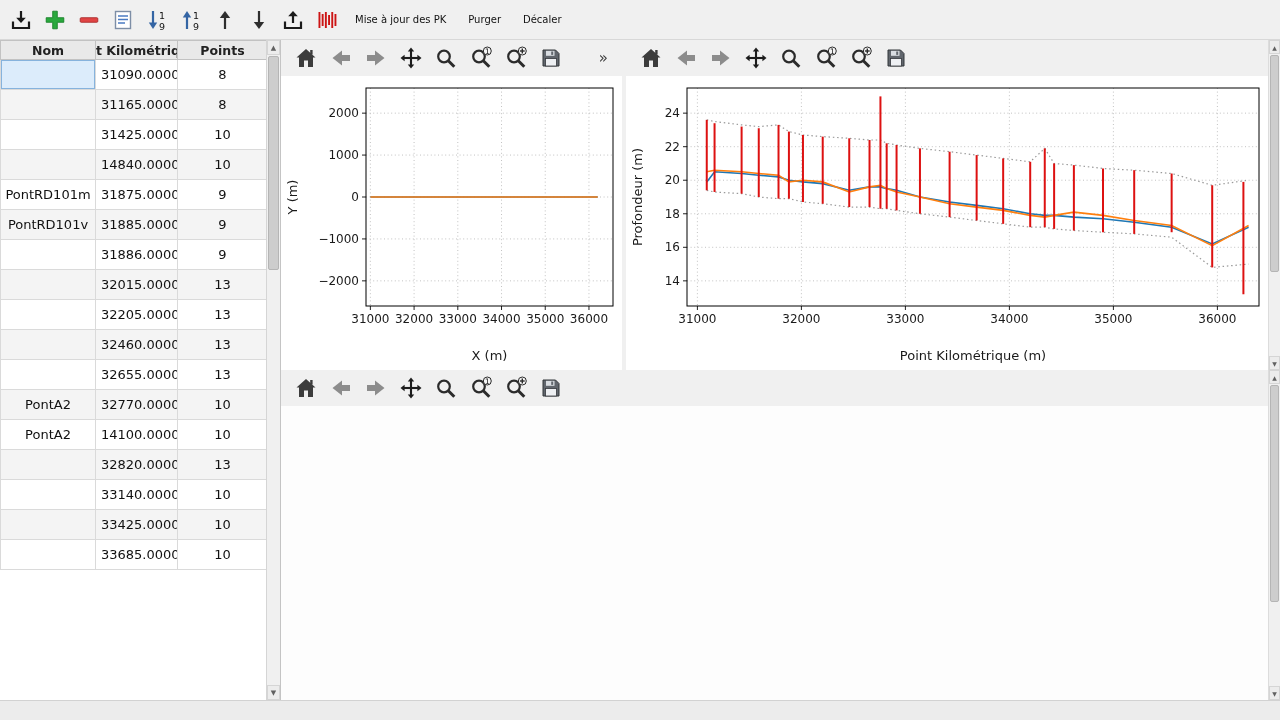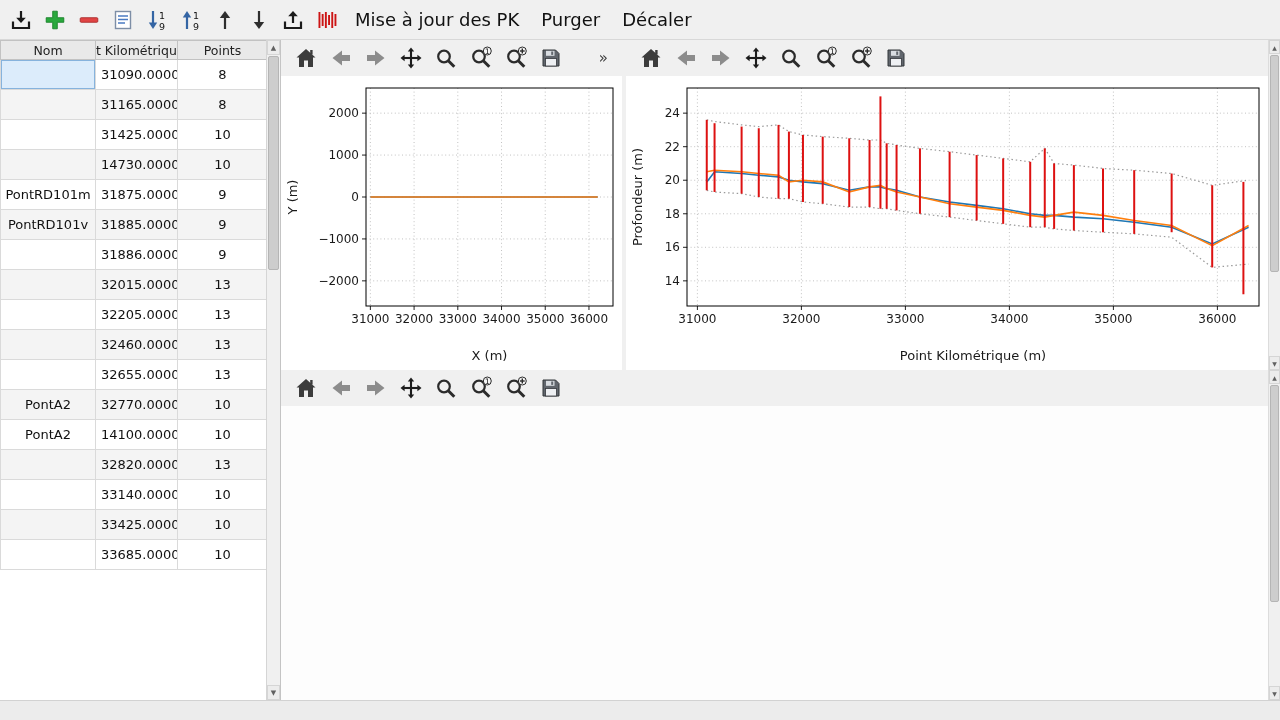--- a/index.html
+++ b/index.html
@@ -4,28 +4,28 @@
 <style>
   * { margin:0; padding:0; box-sizing:border-box; }
   html,body { width:1280px; height:720px; overflow:hidden; }
   body { font-family:"DejaVu Sans","Liberation Sans",sans-serif; background:#f0f0f0; font-size:13px; color:#111; }
   .app { width:1280px; height:720px; display:flex; flex-direction:column; }
 
   
   .main-toolbar { height:40px; flex:0 0 40px; display:flex; align-items:center; gap:4px; padding:0 6px; background:#f0f0f0; border-bottom:1px solid #d8d8d8; }
   .tbtn { width:30px; height:30px; border:none; background:transparent; display:flex; align-items:center; justify-content:center; cursor:default; }
   .tbtn svg { width:24px; height:24px; }
-  .txtbtn { border:none; background:transparent; font-family:inherit; font-size:18px; color:#111; padding:5px 9px; cursor:default; }
+  .txtbtn { border:none; background:transparent; font-family:inherit; font-size:10px; color:#111; padding:5px 9px; cursor:default; }
 
   .content { flex:1; display:flex; min-height:0; }
 
   
   .table-panel { width:281px; flex:0 0 281px; background:#ffffff; border-right:1px solid #c4c4c4; position:relative; }
   table.pk-table { border-collapse:collapse; table-layout:fixed; width:267px; }
-  .pk-table th { height:19px; background:#e9e9e9; border:1px solid #c2c2c2; font-weight:normal; font-size:12.5px; color:#222; overflow:hidden; white-space:nowrap; }
+  .pk-table th { height:19px; background:#e9e9e9; border:1px solid #c2c2c2; font-weight:bold; font-size:12.5px; color:#222; overflow:hidden; white-space:nowrap; }
   .pk-table td { height:30px; border:1px solid #dadada; background:#ffffff; text-align:center; font-size:13px; overflow:hidden; white-space:nowrap; }
   .pk-table tbody tr:nth-child(even) td { background:#f4f4f4; }
   .pk-table td.col-pk { text-align:center; padding-left:5px; }
   .pk-table td.selected { background:#dcecfb !important; box-shadow: inset 0 0 0 1px #86b3dd; }
   .col-nom { width:95px; } .col-pkw { width:82px; } .col-pts { width:90px; }
 
   
   .vscroll { position:absolute; top:0; right:0; width:14px; height:100%; background:#f0f0f0; border-left:1px solid #d5d5d5; display:flex; flex-direction:column; }
   .sb-btn { height:15px; flex:0 0 15px; display:flex; align-items:center; justify-content:center; font-size:7px; color:#606060; background:#ececec; border:1px solid #d5d5d5; }
   .sb-track { flex:1; position:relative; }
@@ -162,21 +162,21 @@
               <td class="col-pk">31165.0000</td>
               <td class="">8</td>
             </tr>
             <tr>
               <td class=""></td>
               <td class="col-pk">31425.0000</td>
               <td class="">10</td>
             </tr>
             <tr>
               <td class=""></td>
-              <td class="col-pk">14730.0000</td>
+              <td class="col-pk">14840.0000</td>
               <td class="">10</td>
             </tr>
             <tr>
               <td class="">PontRD101m</td>
               <td class="col-pk">31875.0000</td>
               <td class="">9</td>
             </tr>
             <tr>
               <td class="">PontRD101v</td>
               <td class="col-pk">31885.0000</td>

